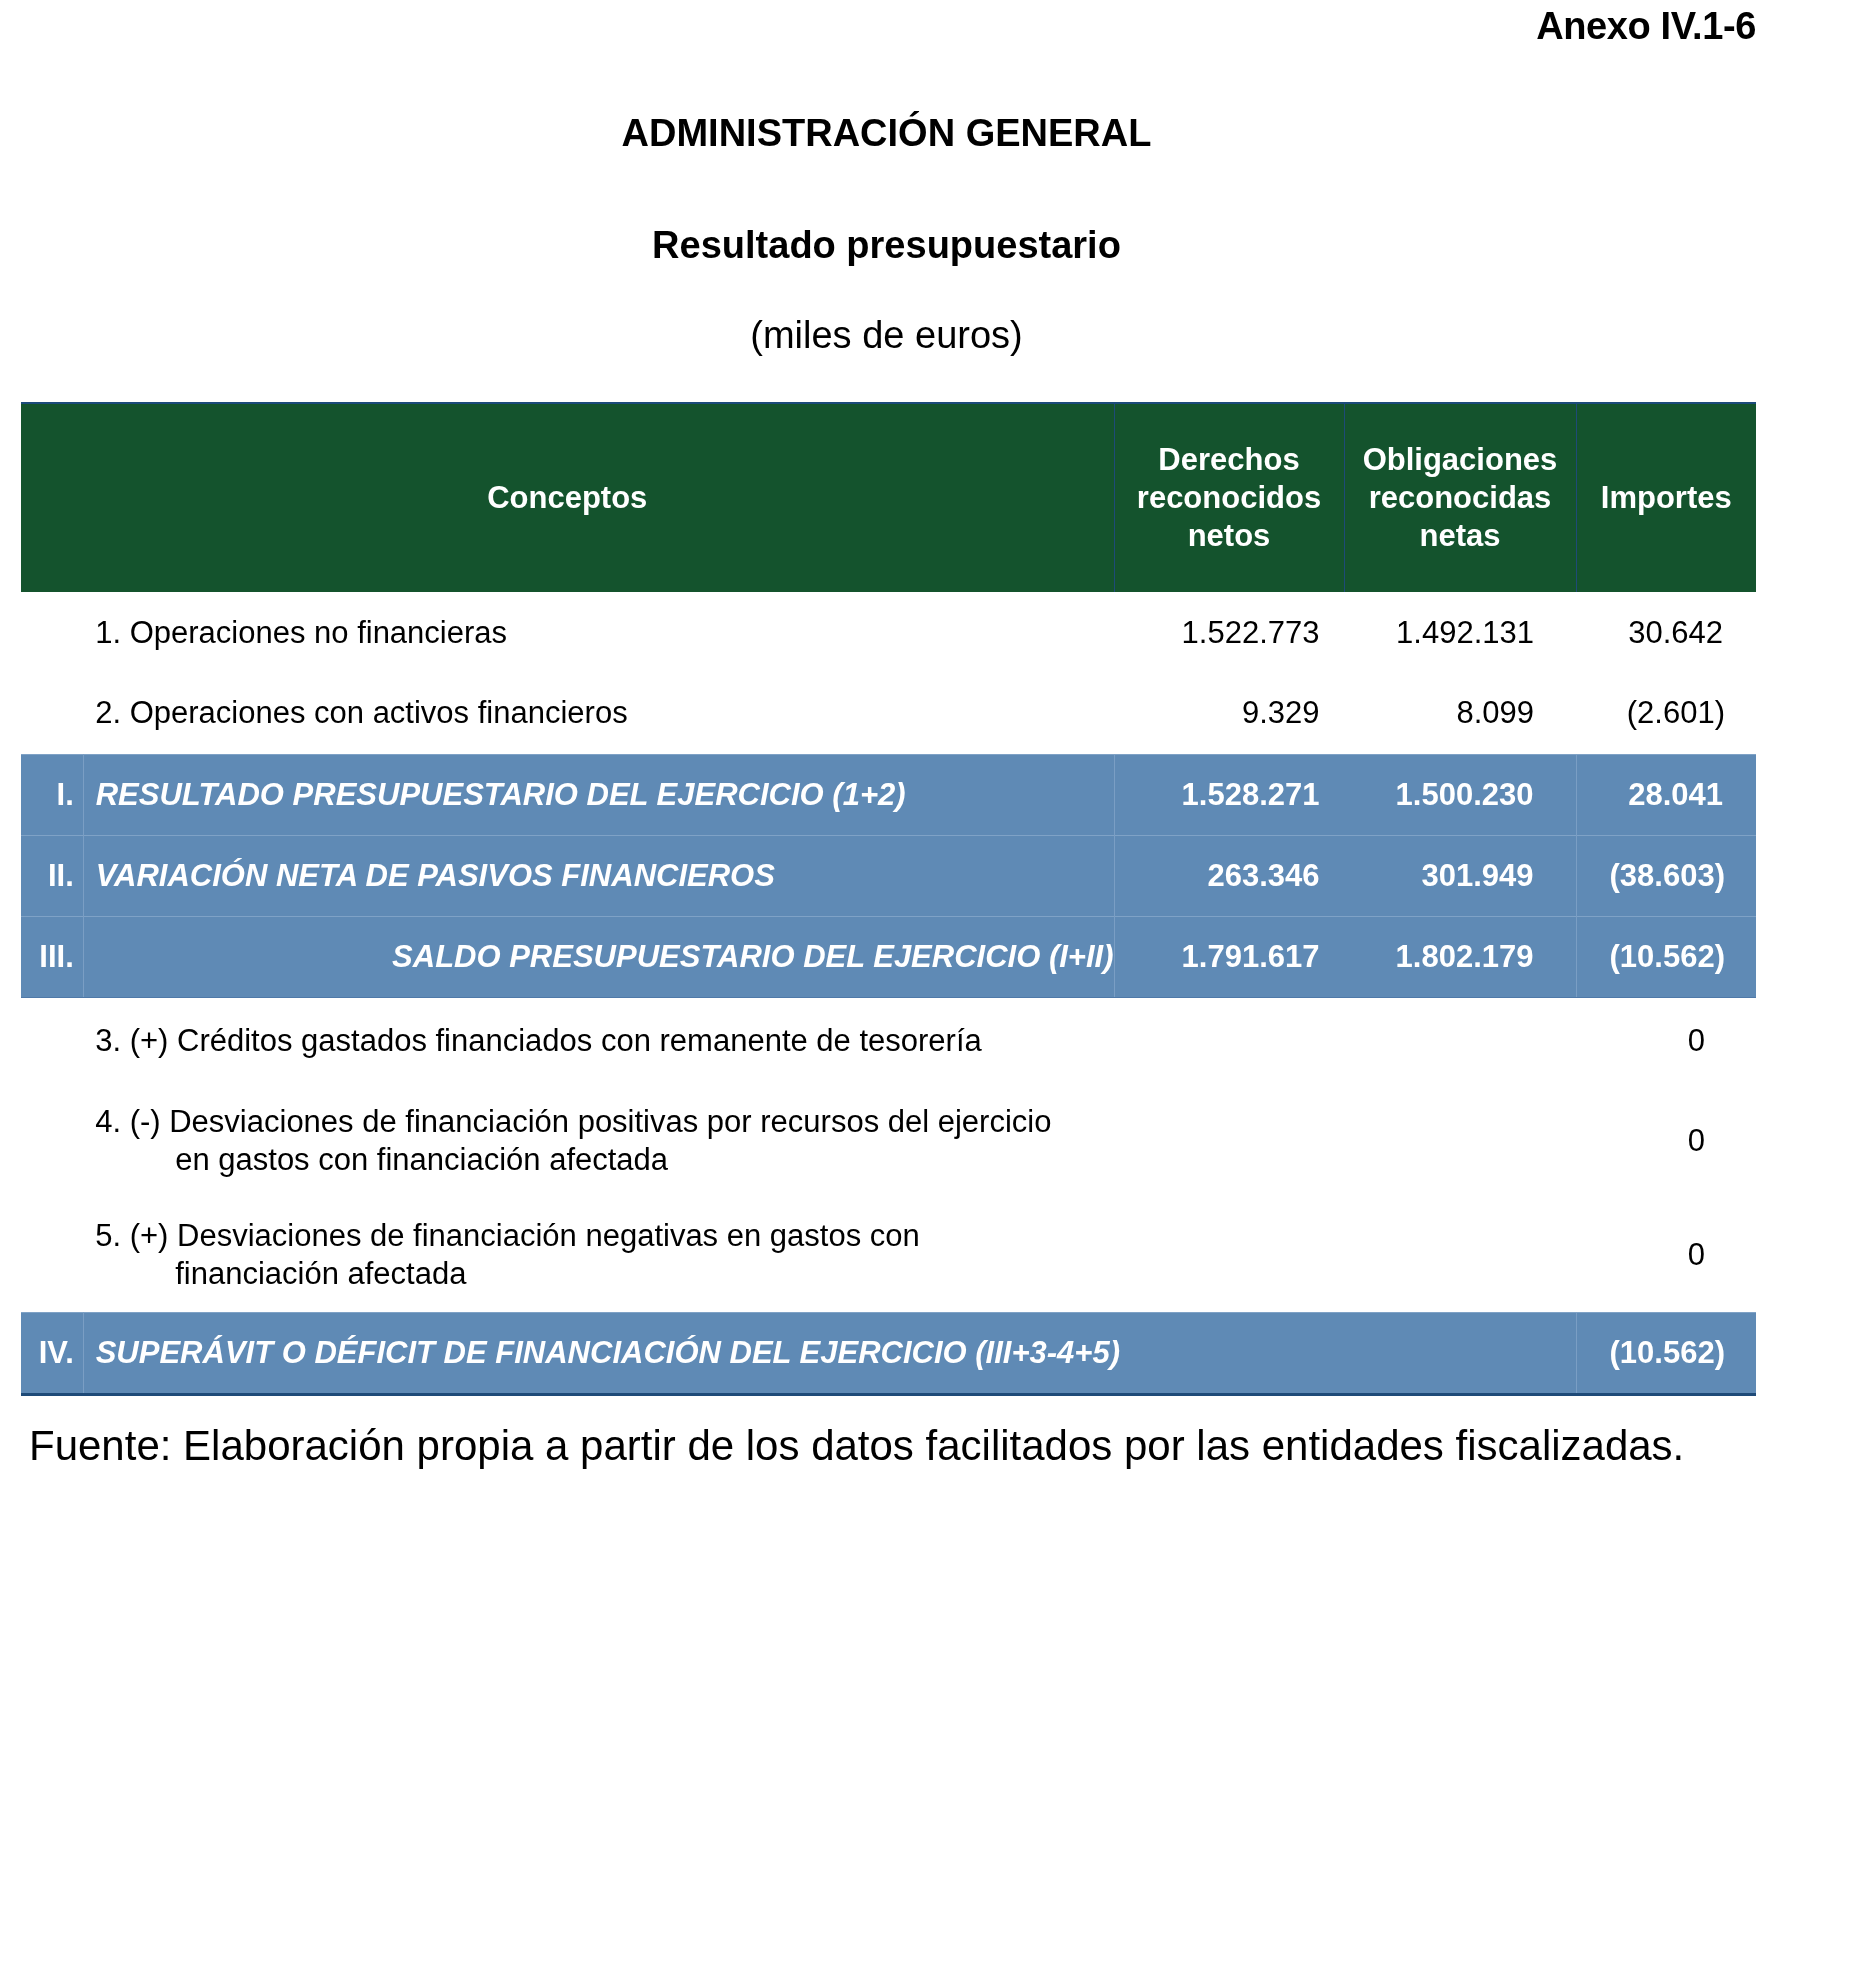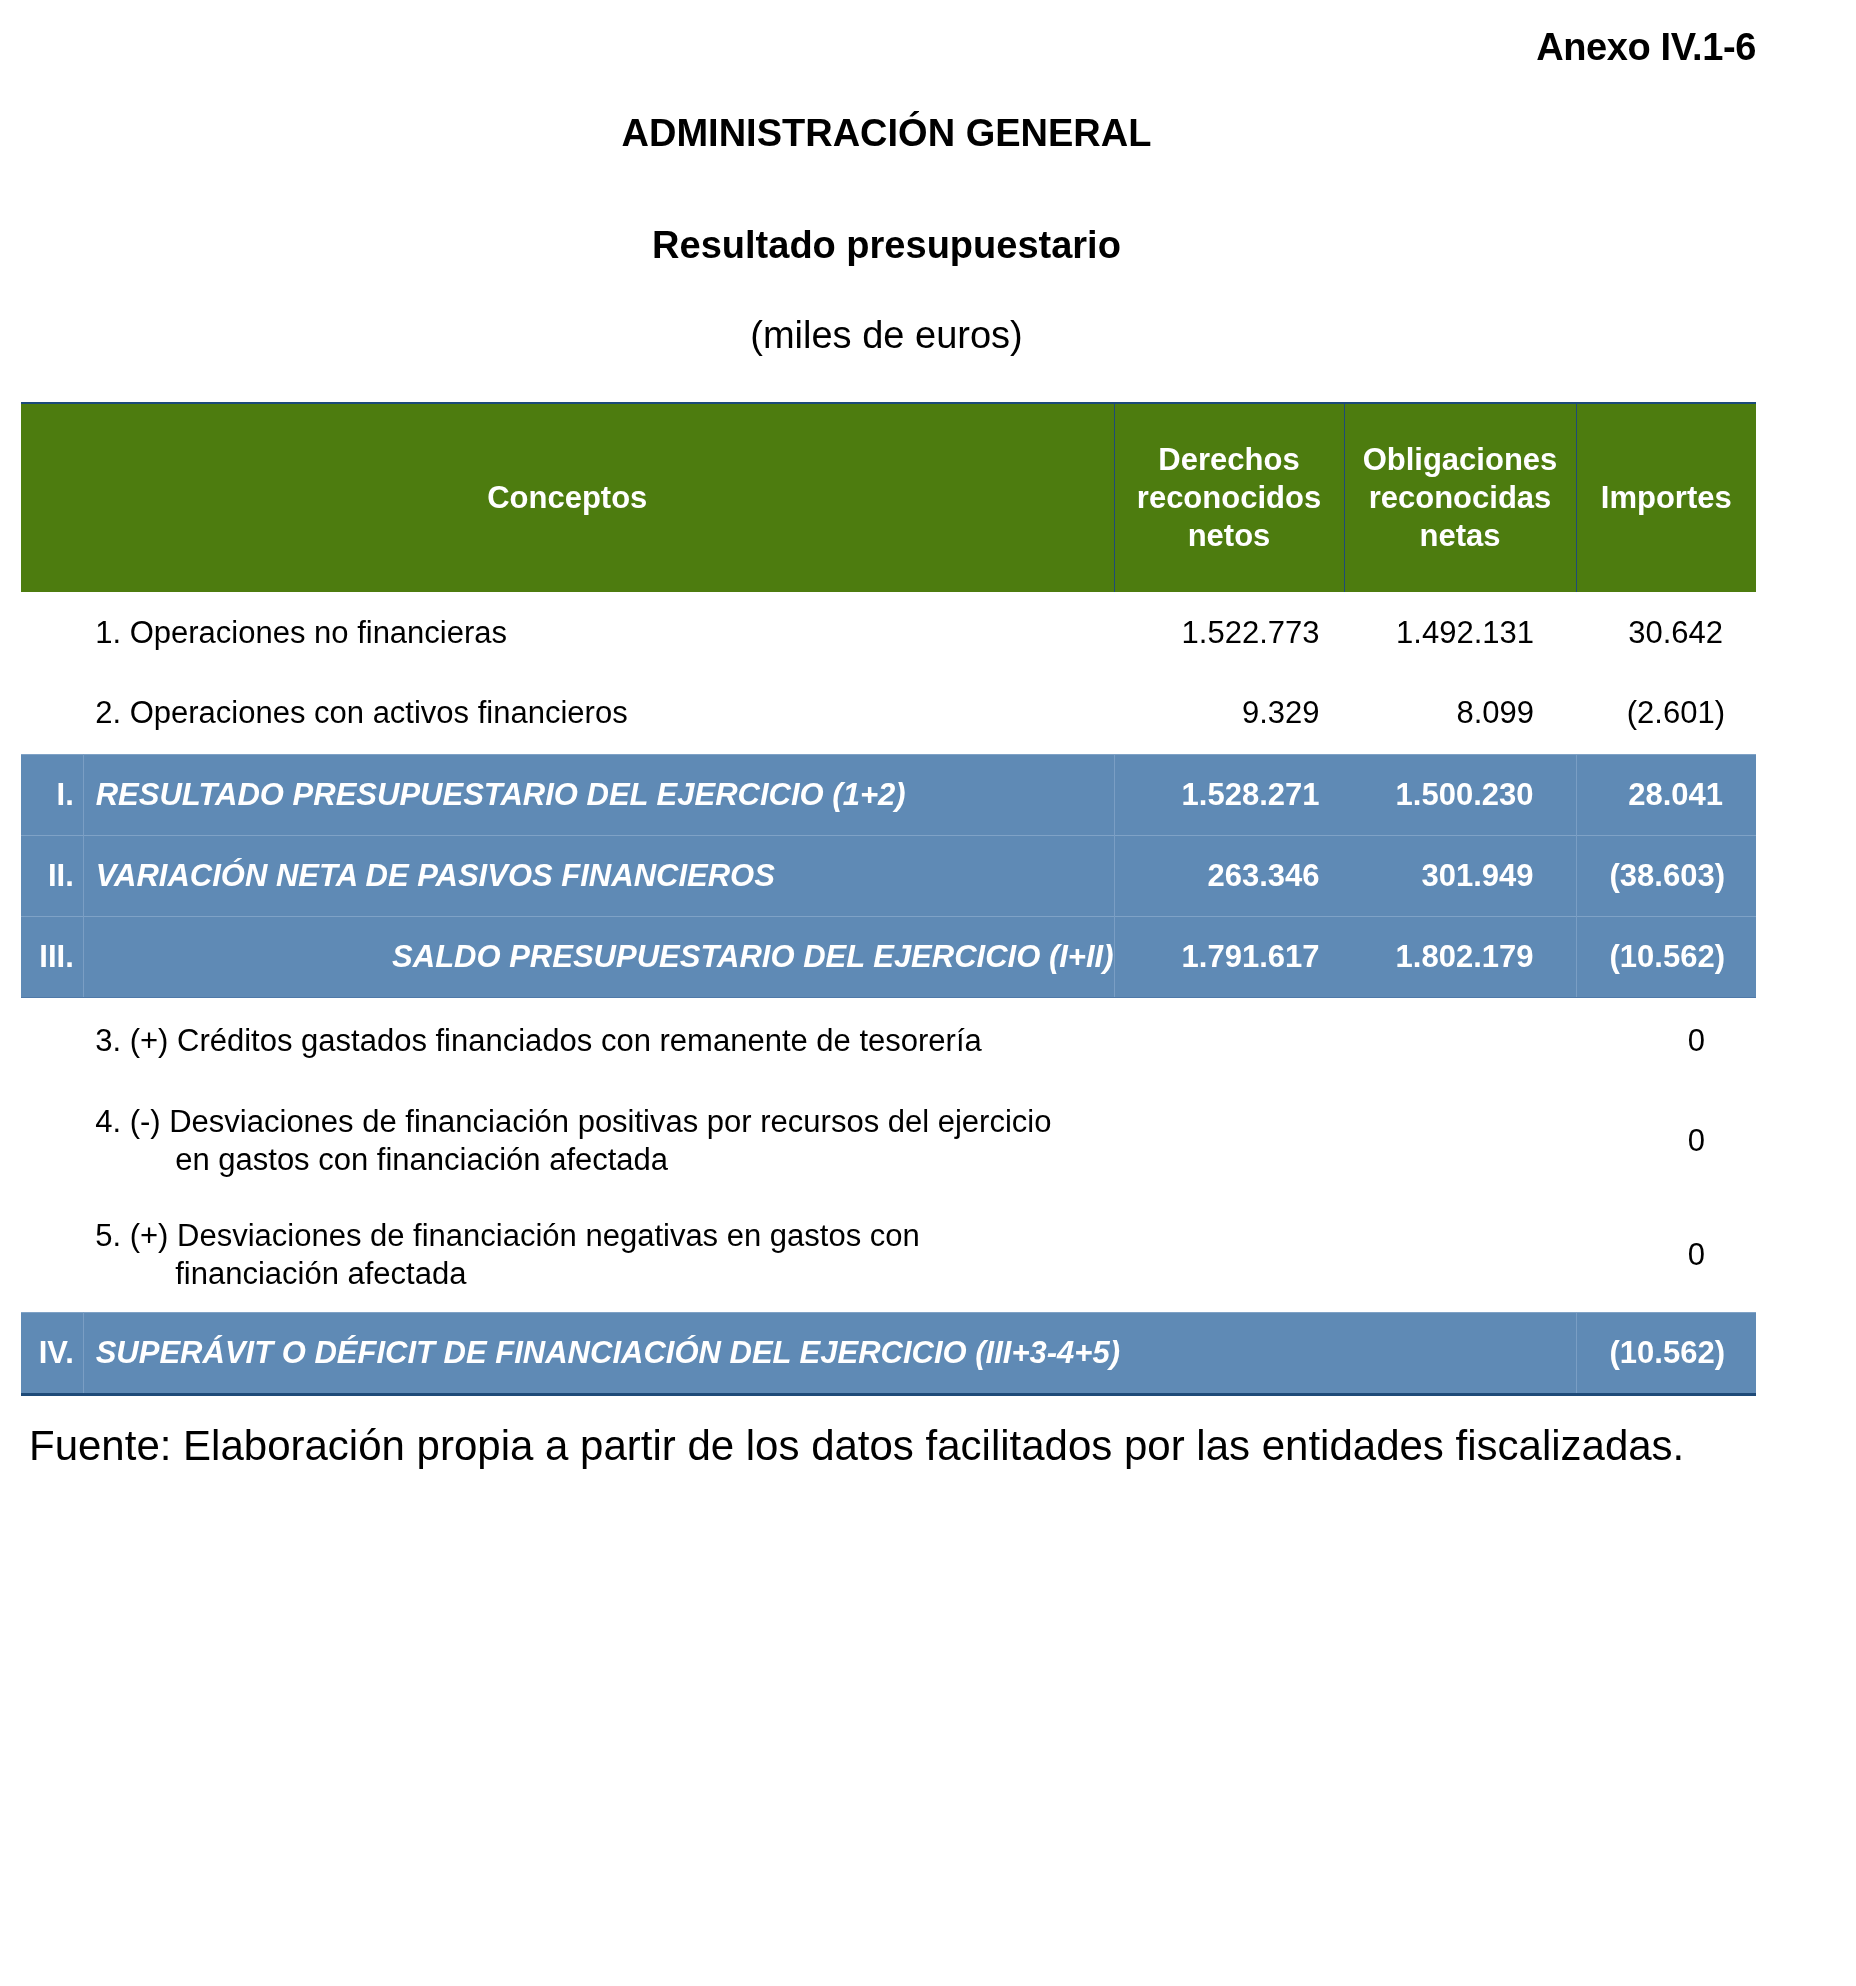--- a/index.html
+++ b/index.html
@@ -2,42 +2,42 @@
 <html style="font-size:14px"><head>
   <meta charset="utf-8">
   <style>
     html, body { margin: 0; padding: 0; background: #ffffff; }
     body {
       width: 1857px; height: 1986px; position: relative; overflow: hidden;
       font-family: "Liberation Sans", sans-serif; color: #000;
     }
     .annex {
       position: absolute; right: 101px; top: 5.2px;
-      font-size: 38px; font-weight: bold; letter-spacing: -0.4px; margin-top: 21px;
+      font-size: 38px; font-weight: bold; letter-spacing: -0.4px;
     }
     .title {
       position: absolute; left: 0; width: 1773px; text-align: center;
       font-size: 38px; font-weight: bold;
     }
     .t1 { top: 112px; }
     .t2 { top: 224px; }
     .t3 { top: 314px; font-weight: normal; }
 
     table.budget {
       position: absolute; left: 21px; top: 402px; width: 1735px;
       border-collapse: collapse; table-layout: fixed;
     }
     table.budget col.c-num { width: 62px; }
     table.budget col.c-label { width: 1031px; }
     table.budget col.c-der { width: 230px; }
     table.budget col.c-obl { width: 232px; }
     table.budget col.c-imp { width: 180px; }
 
     thead th {
-      background: #4d7c0f; color: #fff; font-weight: bold; font-size: 31px;
+      background: #14532d; color: #fff; font-weight: bold; font-size: 31px;
       line-height: 38px; height: 188px; padding: 0; text-align: center;
       border-top: 2.6px solid #1c4a7a;
       border-right: 0.9px solid #1e4a78;
       vertical-align: middle;
     }
     thead th.th-concepts { border-right: 0.9px solid #1e4a78; }
     thead th:last-child { border-right: none; }
 
     td { padding: 0; font-size: 31px; vertical-align: middle; }
     td.num-cell { text-align: right; padding-right: 8.7px; }

